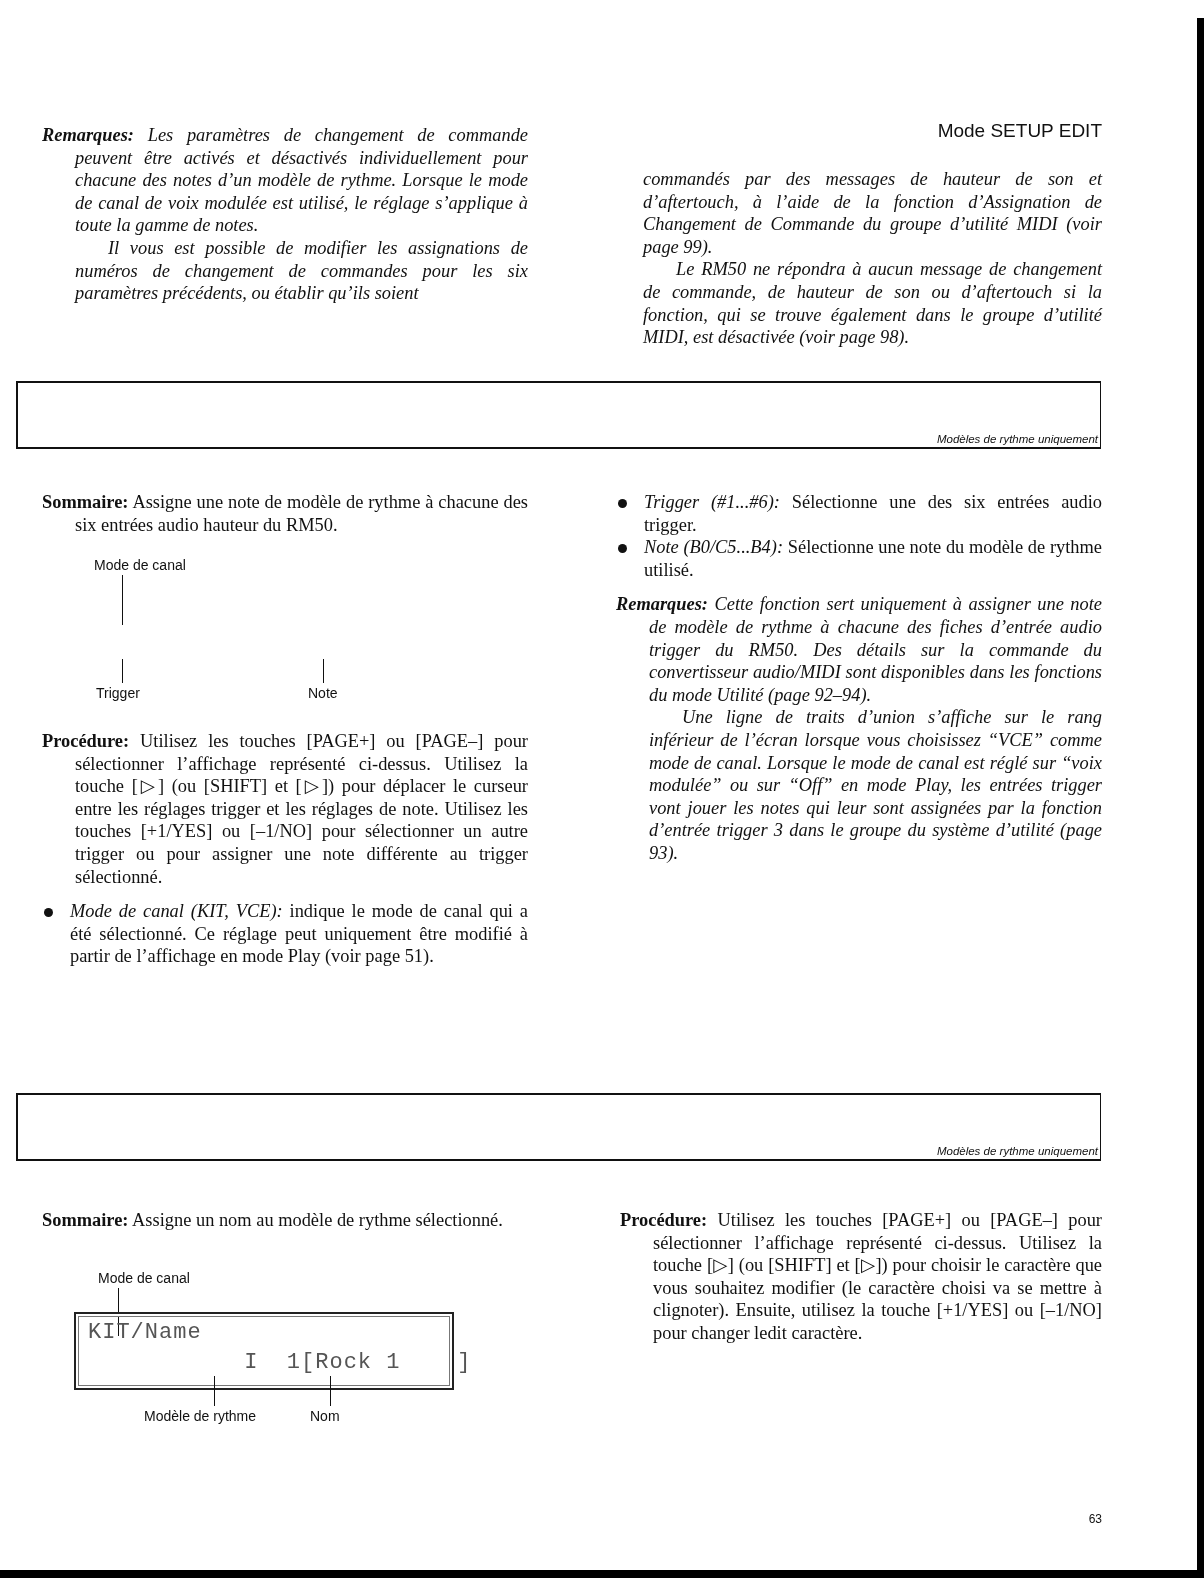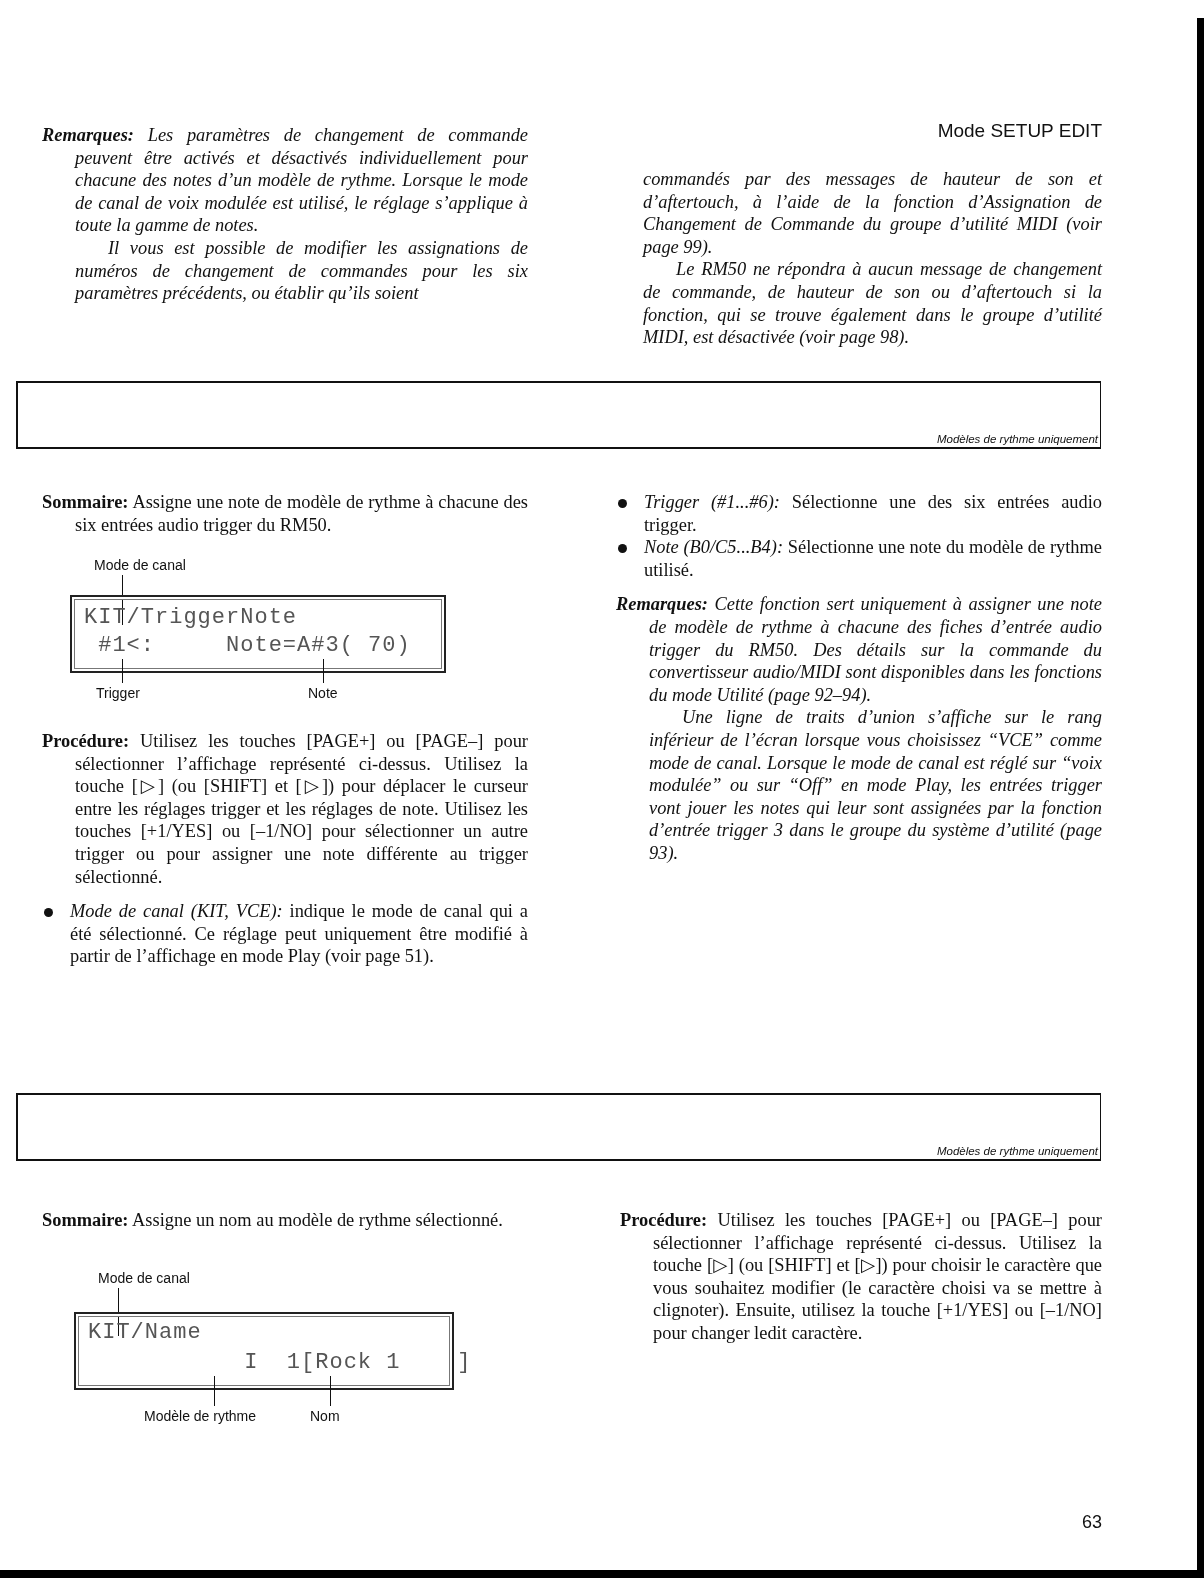--- a/index.html
+++ b/index.html
@@ -6,21 +6,21 @@
     body {
       width: 1204px; height: 1578px; position: relative; overflow: hidden;
       font-family: "Liberation Serif", "DejaVu Serif", serif;
       color: #111111;
     }
     .edge-right { position: absolute; left: 1197px; top: 18px; width: 7px; height: 1560px; background: #000; }
     .edge-bottom { position: absolute; left: 0; top: 1570px; width: 1204px; height: 8px; background: #000; }
     .running-head { position: absolute; left: 820px; top: 80px; width: 282px; text-align: right;
       font-family: "Liberation Sans", "DejaVu Sans", sans-serif; font-size: 19px; margin-top: 40px; }
     .page-number { position: absolute; left: 1040px; top: 1512px; width: 62px; text-align: right;
-      font-family: "Liberation Sans", "DejaVu Sans", sans-serif; font-size: 18px; }
+      font-family: "Liberation Sans", "DejaVu Sans", sans-serif; font-size: 12px; }
 
     .col { position: absolute; font-size: 18.4px; line-height: 22.6px; text-align: justify; }
     .col p { margin: 0; }
     .it { font-style: italic; }
     .hang { padding-left: 33px; text-indent: -33px; }
     .indent { text-indent: 33px; }
     .lbl { font-weight: bold; }
     .lbl-it { font-weight: bold; font-style: italic; }
     .bul { position: relative; padding-left: 28px; margin: 0; }
     .bul .dot { position: absolute; left: 2px; top: 8px; width: 9px; height: 9px; border-radius: 50%; background: #111; }
@@ -52,30 +52,26 @@
 <div class="col it" style="left:643px; top:124px; width:459px;margin-top:44px;">
   <p>commandés par des messages de hauteur de son et d’aftertouch, à l’aide de la fonction d’Assignation de Changement de Commande du groupe d’utilité MIDI (voir page 99).</p>
   <p class="indent">Le RM50 ne répondra à aucun message de changement de commande, de hauteur de son ou d’aftertouch si la fonction, qui se trouve également dans le groupe d’utilité MIDI, est désactivée (voir page 98).</p>
 </div>
 
 <div class="section-box" style="top:381px; height:64px;">
   <div class="section-tag">Modèles de rythme uniquement</div>
 </div>
 
 <div class="col" style="left:42px; top:491px; width:486px;">
-  <p class="hang"><span class="lbl">Sommaire:</span> <span>Assigne une note de modèle de rythme à chacune des six entrées audio trigger du RM50.</span></p>
+  <p class="hang"><span class="lbl">Sommaire:</span> <span>Assigne une note de modèle de rythme à chacune des six entrées audio hauteur du RM50.</span></p>
 </div>
 
 <div class="lcd-wrap" style="left:70px; top:555px; width:390px; height:150px;">
   <div class="callout" style="left:24px; top:2px;">Mode de canal</div>
   <div class="tick" style="left:52px; top:20px; height:50px;"></div>
-  <div class="lcd" style="left:0; top:40px; width:372px; height:74px;">
-    <span class="lcd-line" style="top:8px;">KIT/TriggerNote</span>
-    <span class="lcd-line" style="top:36px;"> #1&lt;:     Note=A#3( 70)</span>
-  </div>
   <div class="tick" style="left:52px; top:104px; height:24px;"></div>
   <div class="tick" style="left:253px; top:104px; height:24px;"></div>
   <div class="callout" style="left:26px; top:130px;">Trigger</div>
   <div class="callout" style="left:238px; top:130px;">Note</div>
 </div>
 
 <div class="col" style="left:42px; top:730px; width:486px;">
   <p class="hang"><span class="lbl">Procédure:</span> <span>Utilisez les touches [PAGE+] ou [PAGE–] pour sélectionner l’affichage représenté ci-dessus. Utilisez la touche [▷] (ou [SHIFT] et [▷]) pour déplacer le curseur entre les réglages trigger et les réglages de note. Utilisez les touches [+1/YES] ou [–1/NO] pour sélectionner un autre trigger ou pour assigner une note différente au trigger sélectionné.</span></p>
   <p class="bul" style="margin-top:12px;"><span class="dot"></span><span class="term">Mode de canal (KIT, VCE):</span><span> indique le mode de canal qui a été sélectionné. Ce réglage peut uniquement être modifié à partir de l’affichage en mode Play (voir page 51).</span></p>
 </div>

